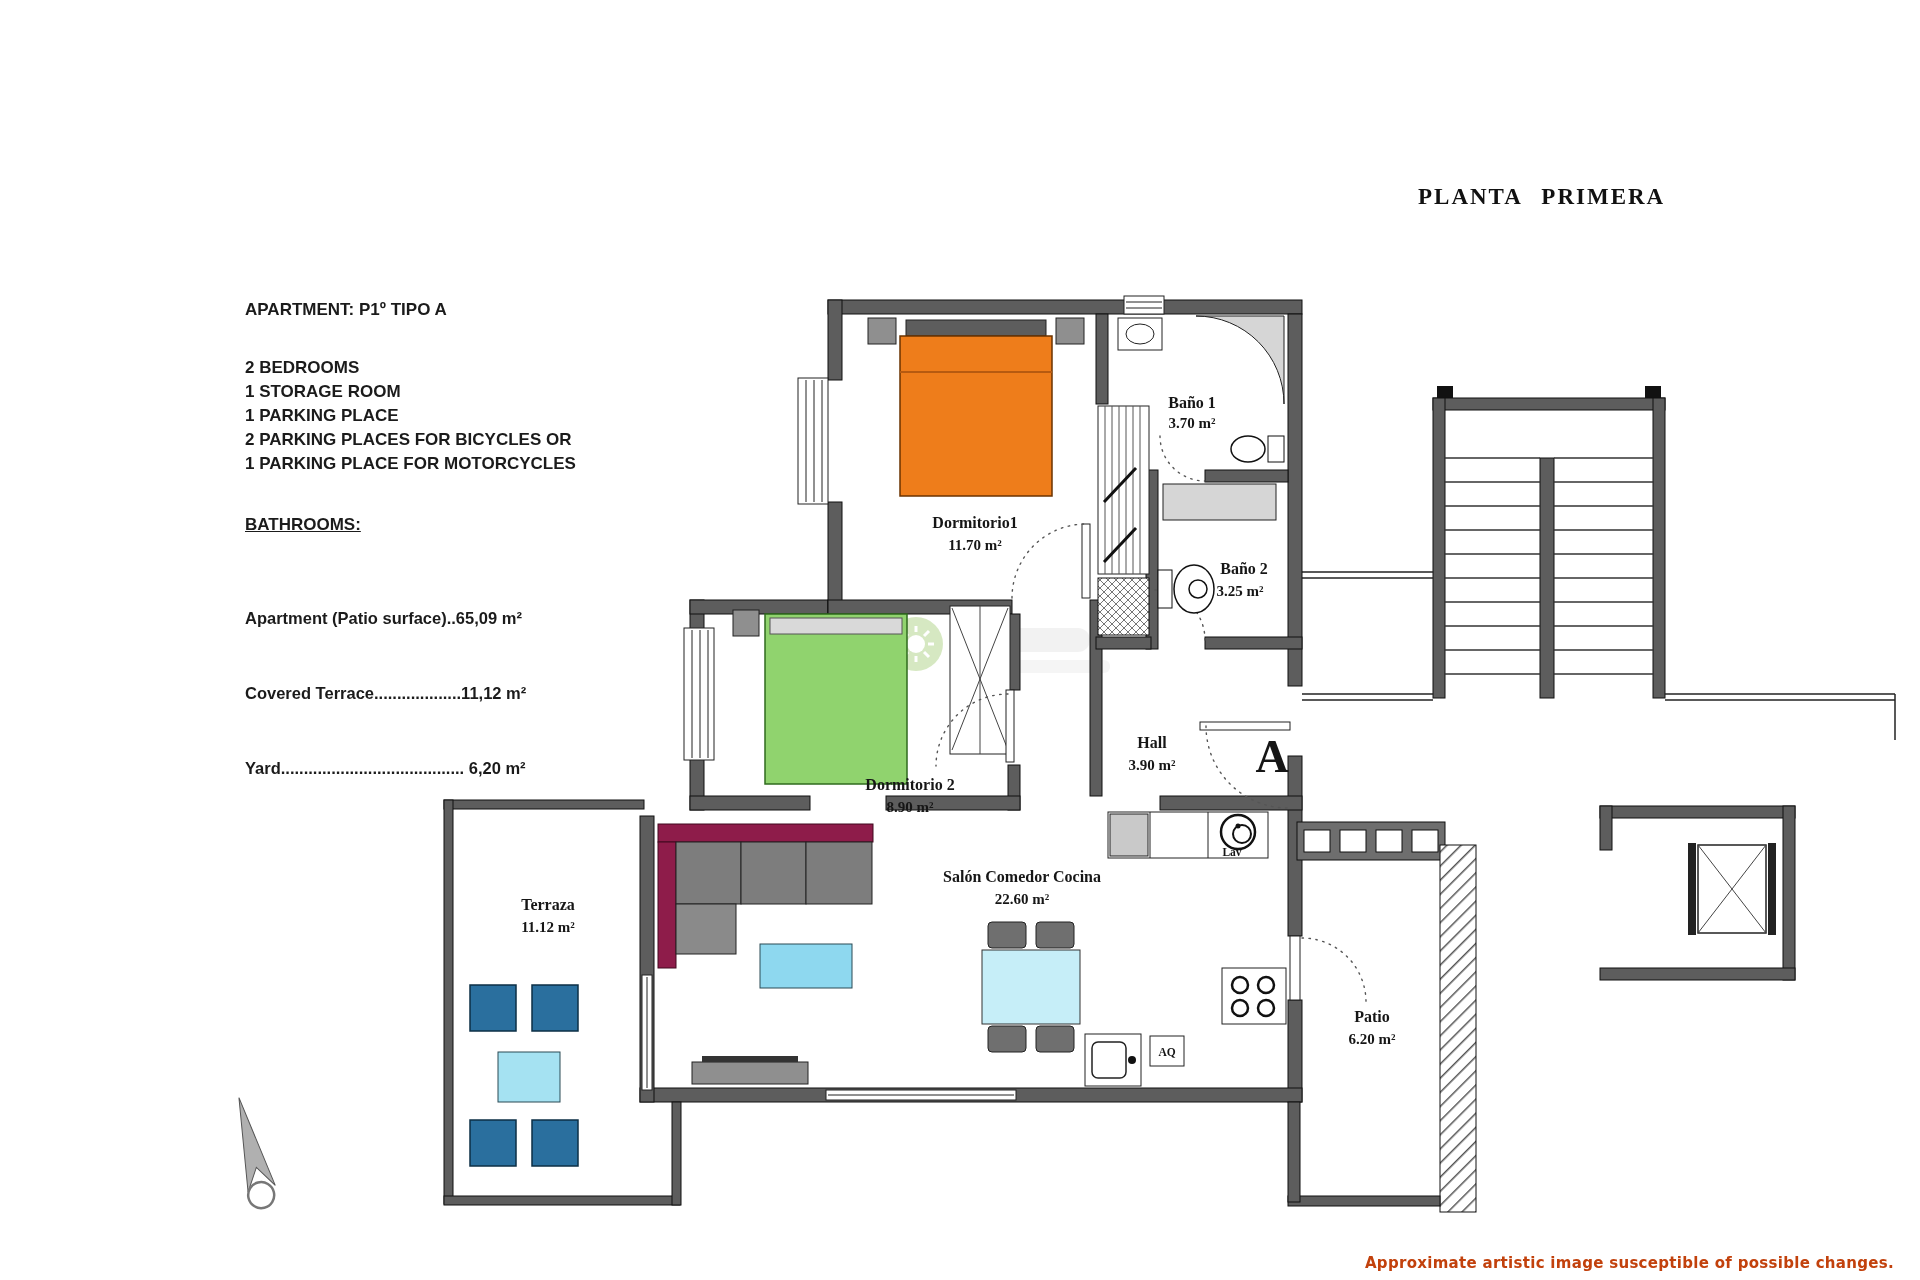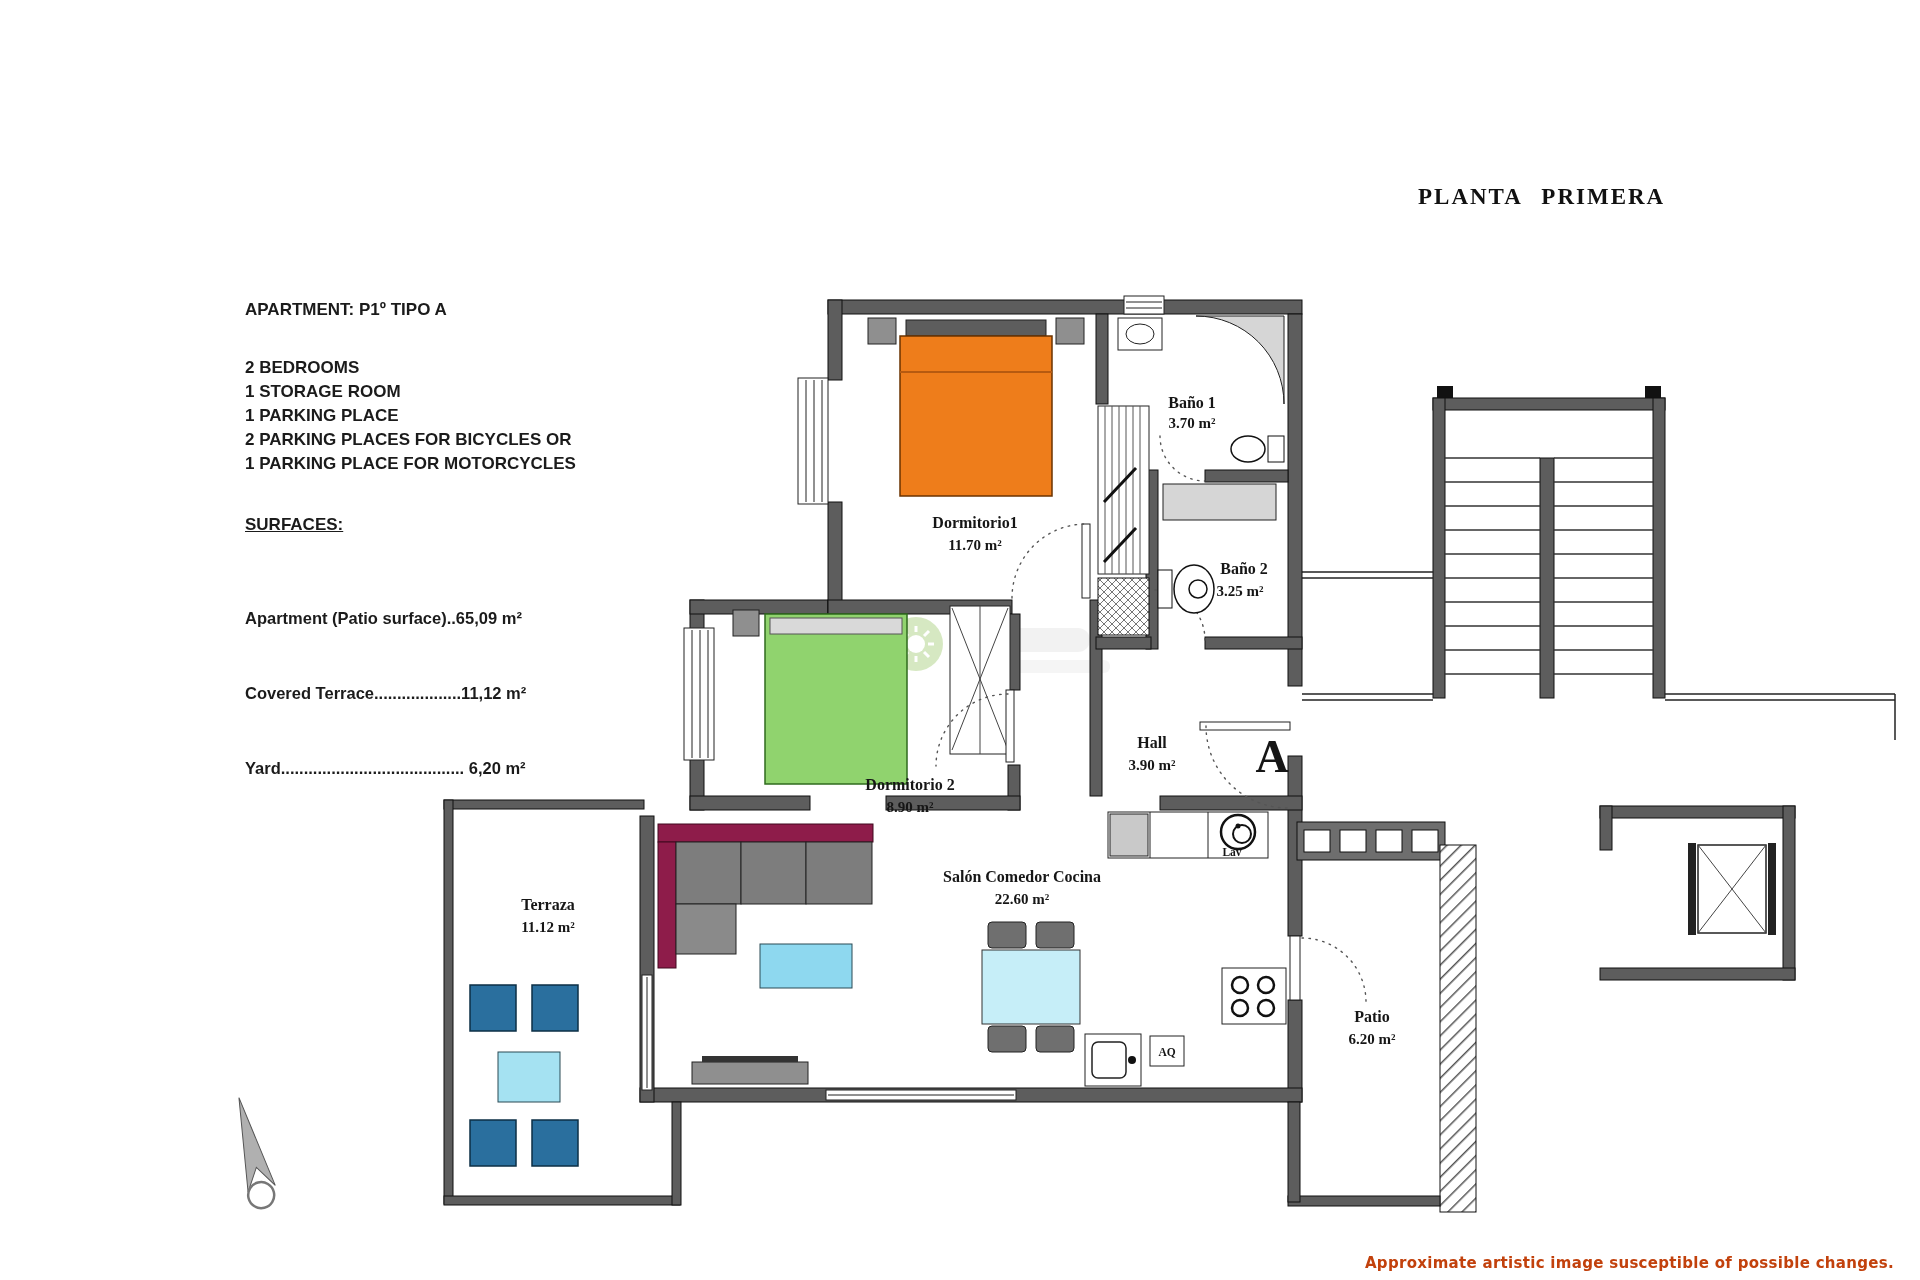--- a/index.html
+++ b/index.html
@@ -358,20 +358,20 @@
 
 <div class="abs info">
   <div class="apt">APARTMENT: P1º TIPO A</div>
   <div class="feat">2 BEDROOMS</div>
   <div class="feat">1 STORAGE ROOM</div>
   <div class="feat">1 PARKING PLACE</div>
   <div class="feat">2 PARKING PLACES FOR BICYCLES OR</div>
   <div class="feat">1 PARKING PLACE FOR MOTORCYCLES</div>
 </div>
 
-<div class="abs surf-head">SURFACES:</div>
+<div class="abs surf-head">BATHROOMS:</div>
 <div class="abs surfaces">
   <div>Apartment (Patio surface)..65,09 m²</div>
   <div>Covered Terrace...................11,12 m²</div>
   <div>Yard........................................ 6,20 m²</div>
 </div>
 
 <div class="abs disclaimer">Approximate artistic image susceptible of possible changes.</div>
 
 </body></html>

